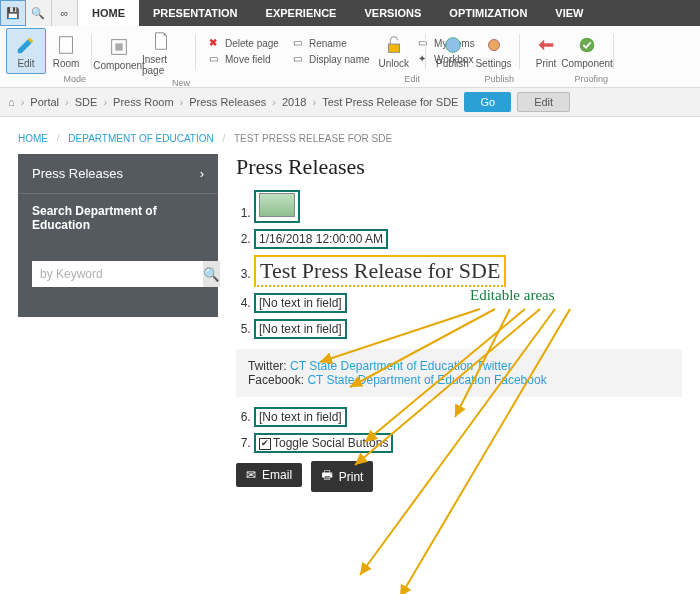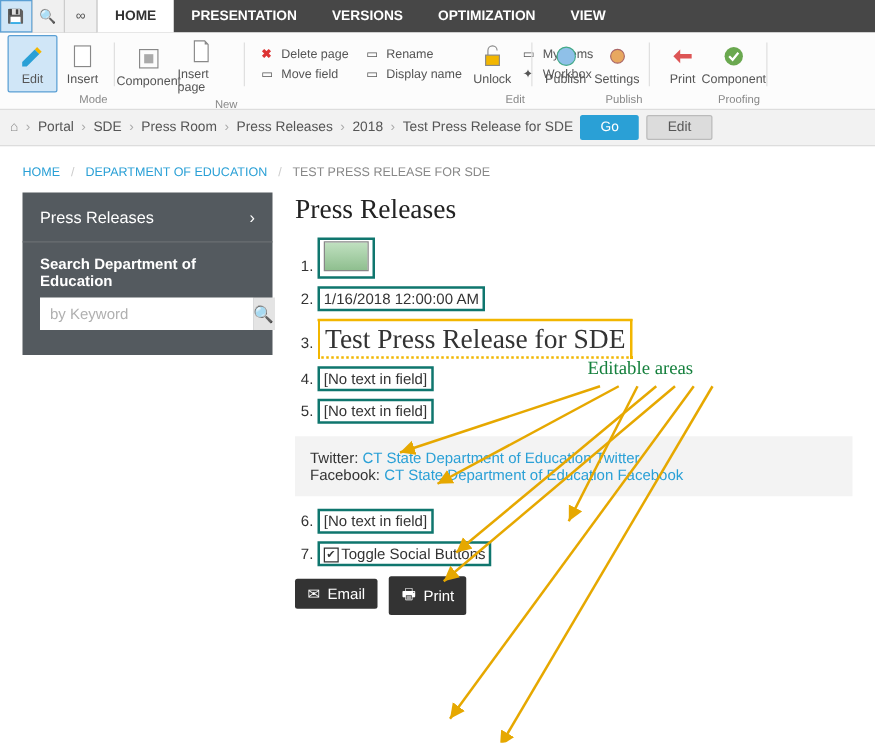--- a/index.html
+++ b/index.html
@@ -35,21 +35,21 @@
   
   .page { padding: 16px 18px; position: relative; }
   .crumbs { font-size: 10px; color: #888; margin-bottom: 10px; }
   .crumbs a { color: #2aa0d6; text-decoration: none; }
   .crumbs .sep { margin: 0 6px; color: #ccc; }
 
   .layout { display: flex; gap: 18px; align-items: flex-start; }
   .sidebar { width: 200px; background: #545a5f; color: #fff; padding: 0; }
   .side-title { display:flex; justify-content: space-between; align-items:center; padding: 12px 14px; font-size: 13px; border-bottom: 1px solid #6a6f73; }
   .side-search-label { padding: 10px 14px 6px; font-size: 12px; font-weight: bold; }
-  .side-search { display: flex; padding: 0 14px 20px; }
+  .side-search { display: flex; padding: 0 14px 30px; margin-top: 23px; }
   .side-search input { flex: 1; border: none; padding: 6px 8px; font-size: 12px; background: #fff; color:#333; }
   .side-search input::placeholder { color:#b0b0b0; }
   .side-search button { width: 34px; background: #e4e4e4; border: none; color: #555; cursor: pointer; }
 
   .content { flex: 1; }
   .content h1 { font-size: 22px; font-weight: normal; margin-bottom: 10px; font-family: Georgia, serif; color:#222; }
   ol.editlist { padding-left: 18px; }
   ol.editlist li { margin-bottom: 6px; font-size: 12px; }
   .boxed { border: 2px solid #0f766e; display: inline-block; padding: 1px 3px; background: #fff; }
   .thumb { width: 36px; height: 24px; background: linear-gradient(#c0e0c0,#8fbf8f); border: 1px solid #888; display:inline-block; }
@@ -67,40 +67,41 @@
 </style>
 </head>
 <body>
 
 <div class="tabbar">
   <div class="quickbtn active">💾</div>
   <div class="quickbtn">🔍</div>
   <div class="quickbtn">∞</div>
   <div class="tab active">HOME</div>
   <div class="tab">PRESENTATION</div>
+  <div class="tab">EXPERIENCE</div>
   <div class="tab">VERSIONS</div>
   <div class="tab">OPTIMIZATION</div>
   <div class="tab">VIEW</div>
 </div>
 
 <div class="ribbon">
   <div class="rgroup" style="width:92px">
     <div class="rgroup-row">
       <div class="rbtn-lg selected">
         <svg viewBox="0 0 24 24">
             <path fill="#2aa0d6" d="M3 17l11-11 4 4L7 21H3z"></path>
             <path fill="#f2b600" d="M14 6l4 4 2-2-4-4z"></path>
           </svg>
         <span>Edit</span>
       </div>
       <div class="rbtn-lg">
         <svg viewBox="0 0 24 24">
             <rect x="5" y="3" width="14" height="18" fill="#fff" stroke="#888"></rect>
           </svg>
-        <span>Insert</span>
+        <span>Room</span>
       </div>
     </div>
     <div class="grplabel">Mode</div>
   </div>
   <div class="rgroup" style="width:104px">
     <div class="rgroup-row">
       <div class="rbtn-lg">
         <svg viewBox="0 0 24 24">
             <rect x="4" y="4" width="16" height="16" fill="none" stroke="#888"></rect>
             <rect x="8" y="8" width="8" height="8" fill="#aaa"></rect>

